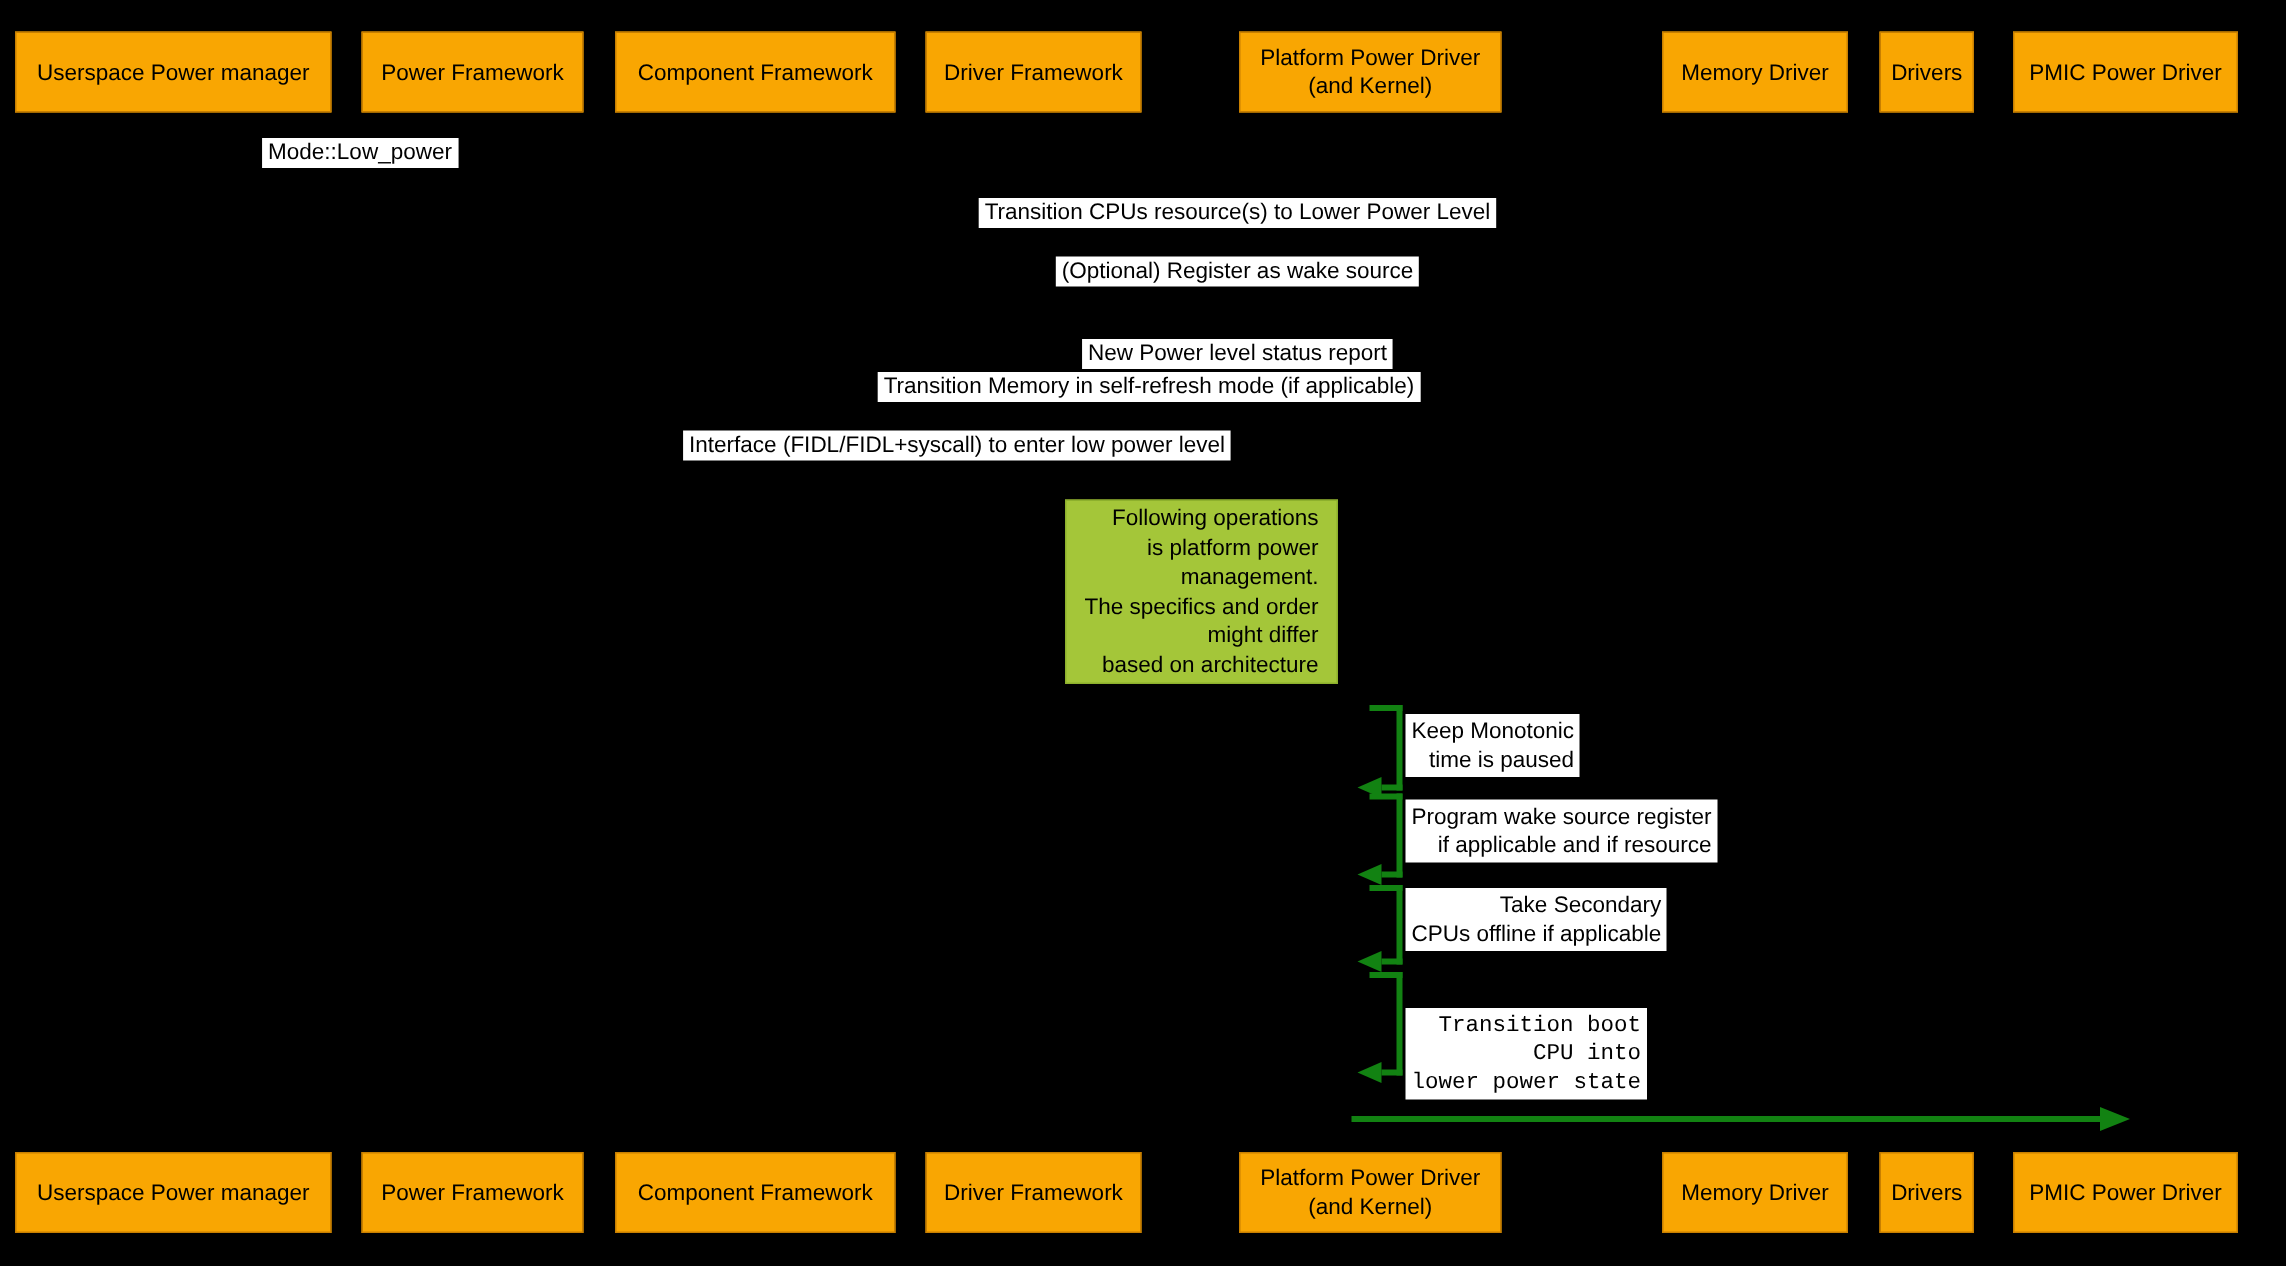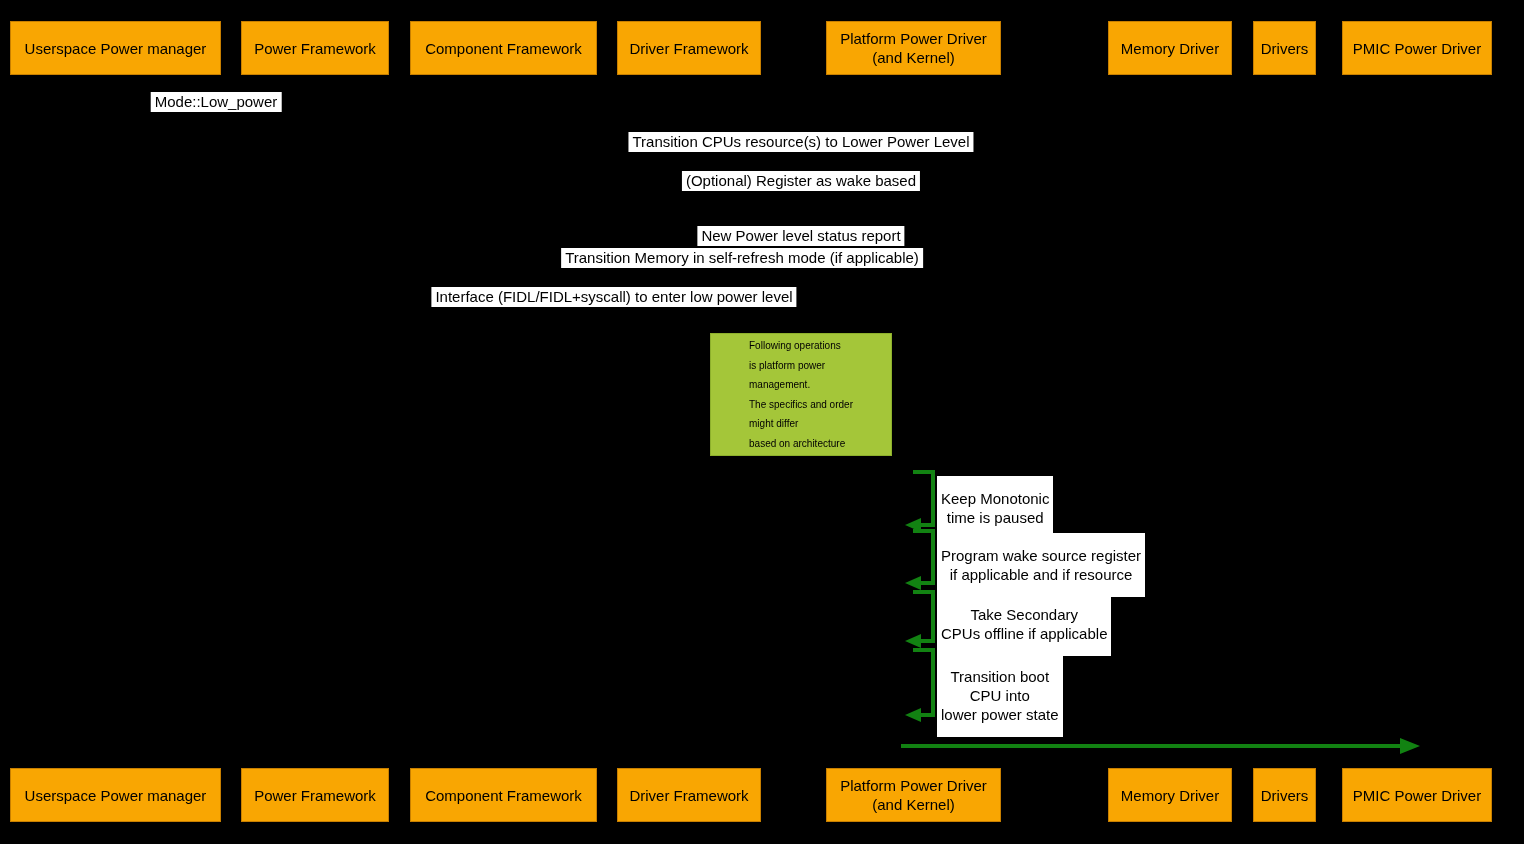--- a/index.html
+++ b/index.html
@@ -21,39 +21,40 @@
     white-space:pre-line;
   }
   .msg{
     position:absolute;
     background:var(--label_bg,#fff);
     color:var(--label_text,#000);
     font-size:15px;line-height:20px;
     padding:0 4px;
     white-space:nowrap;
     transform:translateX(-50%);
+    margin-left:24px;
   }
   .self-label{
     position:absolute;
     background:var(--label_bg,#fff);
     color:var(--label_text,#000);
     font-size:15px;line-height:19px;
-    padding:13px 4px;
-    text-align:center;
+    padding:2px 4px;
+    text-align:right;
     white-space:pre-line;
   }
   .note{
     position:absolute;
     box-sizing:border-box;
     background:var(--note_fill,#A4C639);
     border:1px solid var(--note_border,#8DB02C);
     color:var(--label_text,#000);
     display:flex;align-items:center;justify-content:center;
-    text-align:left;
-    font-size:10px;line-height:19.5px;
+    text-align:right;
+    font-size:15px;line-height:19.5px;
     white-space:pre-line;
   }
   .gline{position:absolute;background:var(--arrow_green,#128212);}
   .tri-left{
     position:absolute;width:0;height:0;
     border-top:7px solid transparent;
     border-bottom:7px solid transparent;
     border-right:16px solid var(--arrow_green,#128212);
   }
   .tri-right{
@@ -88,21 +89,21 @@
     <div class="actor" style="left: 241px; top: 768px; width: 148px; height: 54px;">Power Framework</div>
     <div class="actor" style="left: 410px; top: 768px; width: 187px; height: 54px;">Component Framework</div>
     <div class="actor" style="left: 617px; top: 768px; width: 144px; height: 54px;">Driver Framework</div>
     <div class="actor" style="left: 826px; top: 768px; width: 175px; height: 54px;">Platform Power Driver
 (and Kernel)</div>
     <div class="actor" style="left: 1108px; top: 768px; width: 124px; height: 54px;">Memory Driver</div>
     <div class="actor" style="left: 1253px; top: 768px; width: 63px; height: 54px;">Drivers</div>
     <div class="actor" style="left: 1342px; top: 768px; width: 150px; height: 54px;">PMIC Power Driver</div>
     <div class="msg" style="left: 216px; top: 92px;">Mode::Low_power</div>
     <div class="msg" style="left: 801px; top: 132px;">Transition CPUs resource(s) to Lower Power Level</div>
-    <div class="msg" style="left: 801px; top: 171px;">(Optional) Register as wake based</div>
+    <div class="msg" style="left: 801px; top: 171px;">(Optional) Register as wake source</div>
     <div class="msg" style="left: 801px; top: 226px;">New Power level status report</div>
     <div class="msg" style="left: 742px; top: 248px;">Transition Memory in self-refresh mode (if applicable)</div>
     <div class="msg" style="left: 614px; top: 287px;">Interface (FIDL/FIDL+syscall) to enter low power level</div>
     <div class="gline" style="left: 913px; top: 470px; width: 22px; height: 4px;"></div>
     <div class="gline" style="left: 931px; top: 470px; width: 4px; height: 57px;"></div>
     <div class="gline" style="left: 921px; top: 523px; width: 14px; height: 4px;"></div>
     <div class="tri-left" style="left: 905px; top: 518px;"></div>
     <div class="self-label" style="left: 937px; top: 476px;">Keep Monotonic
 time is paused</div>
     <div class="gline" style="left: 913px; top: 529px; width: 22px; height: 4px;"></div>
@@ -114,16 +115,16 @@
     <div class="gline" style="left: 913px; top: 590px; width: 22px; height: 4px;"></div>
     <div class="gline" style="left: 931px; top: 590px; width: 4px; height: 53px;"></div>
     <div class="gline" style="left: 921px; top: 639px; width: 14px; height: 4px;"></div>
     <div class="tri-left" style="left: 905px; top: 634px;"></div>
     <div class="self-label" style="left: 937px; top: 592px;">Take Secondary
 CPUs offline if applicable</div>
     <div class="gline" style="left: 913px; top: 648px; width: 22px; height: 4px;"></div>
     <div class="gline" style="left: 931px; top: 648px; width: 4px; height: 69px;"></div>
     <div class="gline" style="left: 921px; top: 713px; width: 14px; height: 4px;"></div>
     <div class="tri-left" style="left: 905px; top: 708px;"></div>
-    <div class="self-label" style="left: 937px; top: 654px;">Transition boot
+    <div class="self-label" style="left: 937px; top: 672px; font-family: Liberation Mono, monospace;">Transition boot
 CPU into
 lower power state</div>
   </div>
 
 </body></html>

